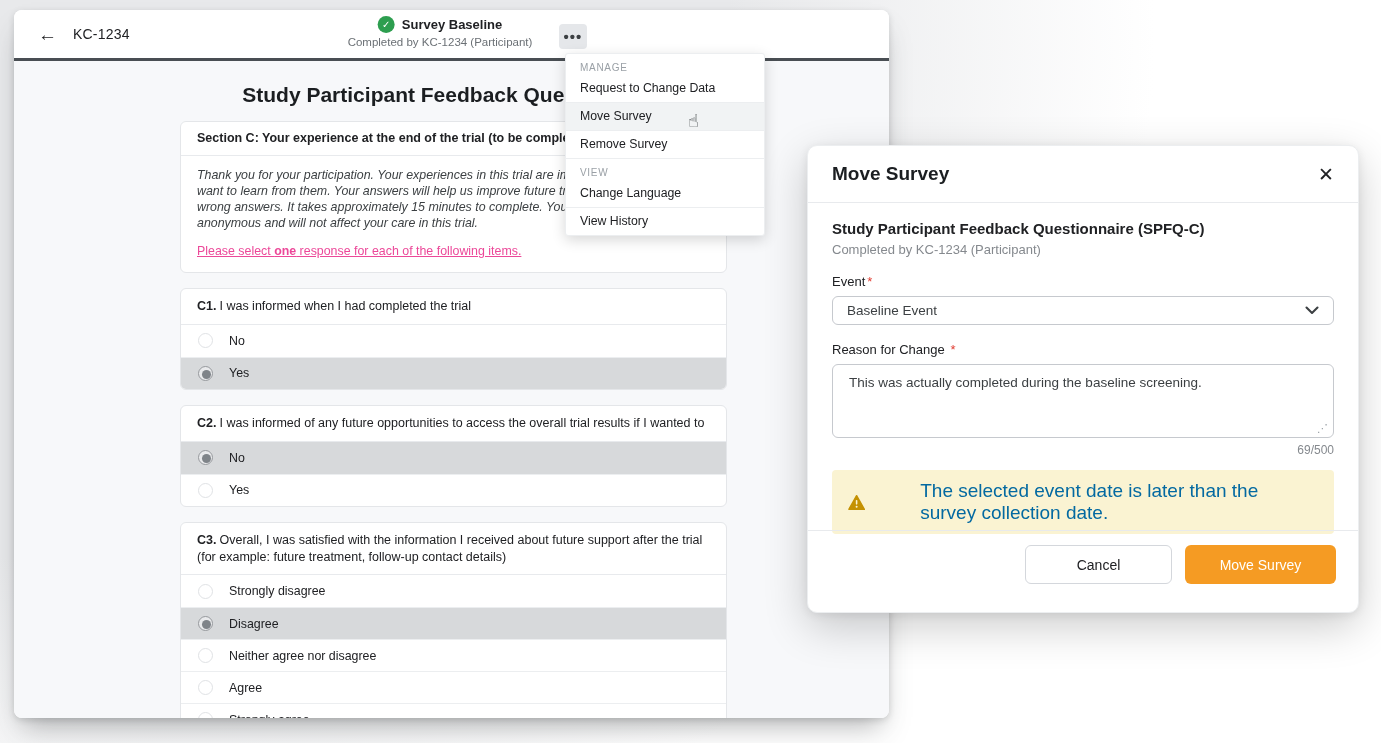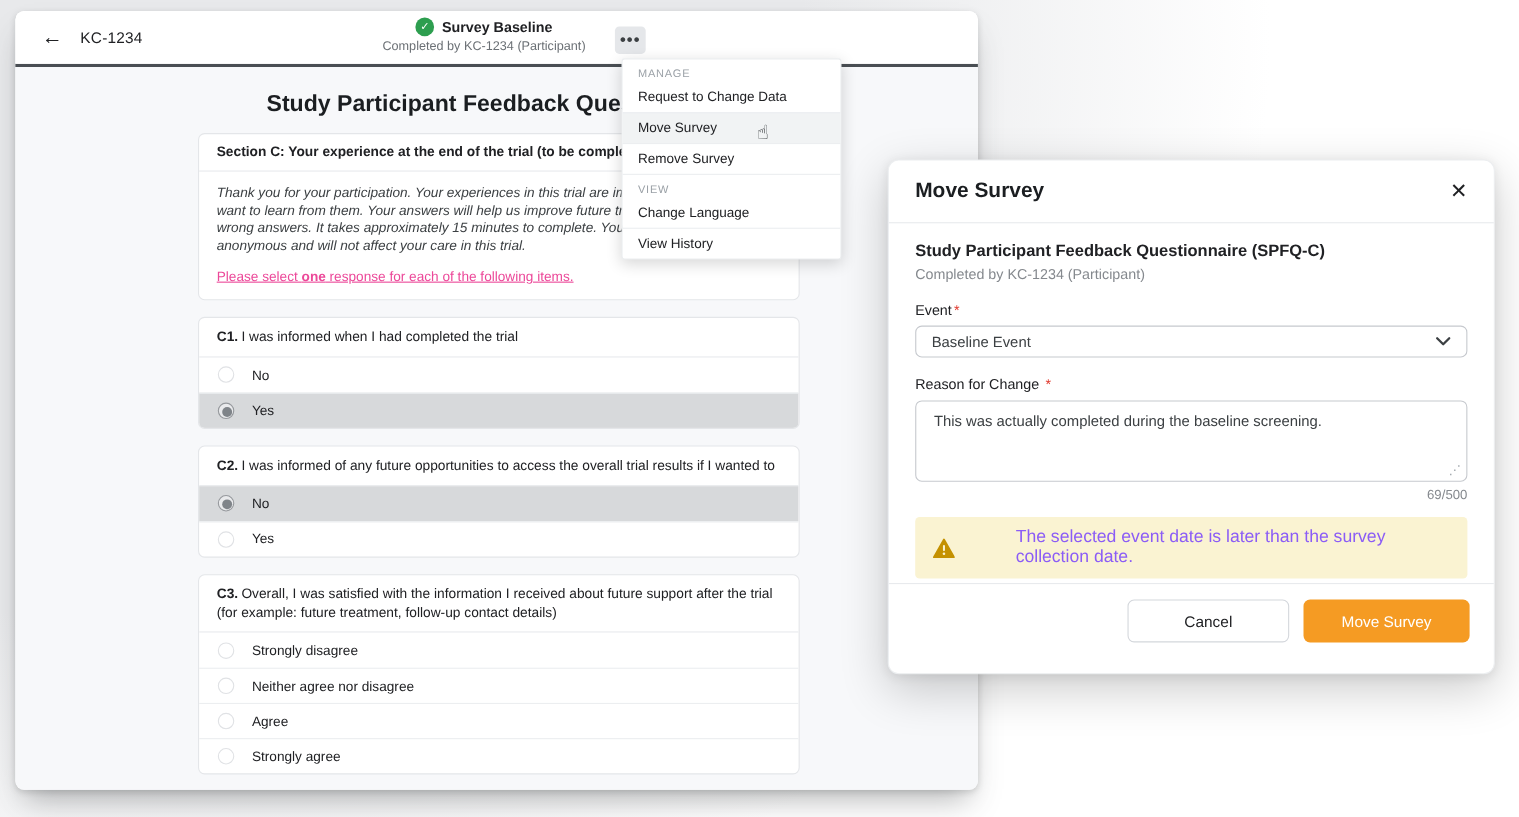--- a/index.html
+++ b/index.html
@@ -101,21 +101,21 @@
   .ta-box {
     margin-top:7px; height:74px; border:1px solid #c6c9ce; border-radius:6px;
     padding:9px 16px; font-size:13.5px; color:#3c4043; position:relative; background:#fff; line-height:1.4;
   }
   .resize-handle { position:absolute; right:5px; bottom:1px; font-size:11px; color:#9aa0a6; }
   .char-count { margin-top:5px; text-align:right; font-size:12px; color:#85898e; }
   .warning {
     margin-top:13px; background:#faf3d2; border-radius:4px; padding:10px 16px;
     display:flex; align-items:center; gap:15px;
   }
-  .warning-text { font-size:16px; color:#8b5cf6;margin-left:40px; }
+  .warning-text { font-size:19px; color:#0369a1;margin-left:40px; }
   .modal-footer {
     position:absolute; left:0; right:0; bottom:14px; height:68px; border-top:1px solid #e8eaed;
     display:flex; align-items:center; justify-content:flex-end; gap:13px; padding:0 22px;
   }
   .btn { height:39px; border-radius:6px; font-size:14px; display:flex; align-items:center; justify-content:center; cursor:pointer; font-family:inherit; }
   .btn-cancel { width:147px; background:#fff; border:1px solid #d4d7dc; color:#202124; }
   .btn-primary { width:151px; background:#f59b23; border:none; color:#fff; font-weight:500; }
 </style>
 </head>
 <body>
@@ -168,20 +168,24 @@
             <div class="opt-row">
               <span class="radio"></span>
               <span class="opt-label">Yes</span>
             </div>
           </div>
           <div class="q-card">
             <div class="q-head"><span class="q-num">C3.</span>Overall, I was satisfied with the information I received about future support after the trial (for example: future treatment, follow-up contact details)</div>
             <div class="opt-row">
               <span class="radio"></span>
               <span class="opt-label">Strongly disagree</span>
+            </div>
+            <div class="opt-row sel">
+              <span class="radio"></span>
+              <span class="opt-label">Disagree</span>
             </div>
             <div class="opt-row">
               <span class="radio"></span>
               <span class="opt-label">Neither agree nor disagree</span>
             </div>
             <div class="opt-row">
               <span class="radio"></span>
               <span class="opt-label">Agree</span>
             </div>
             <div class="opt-row">

